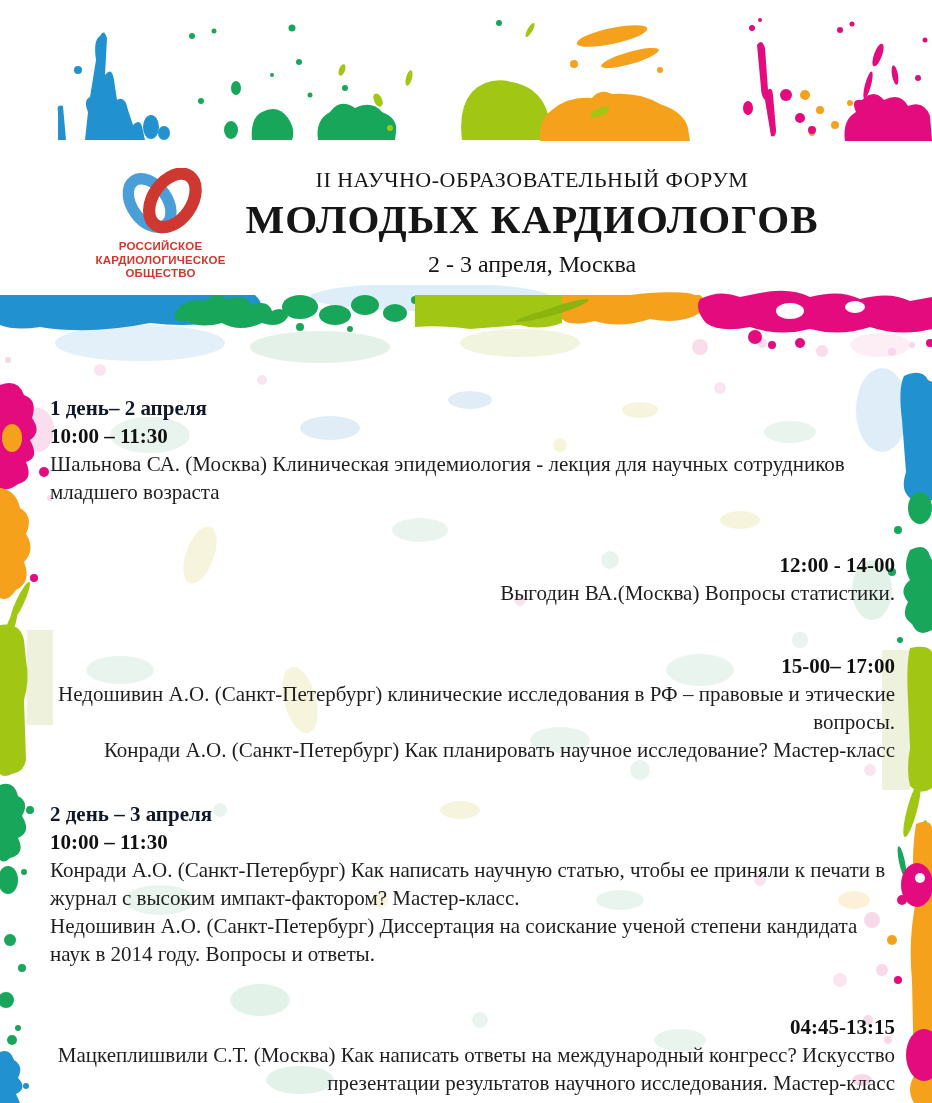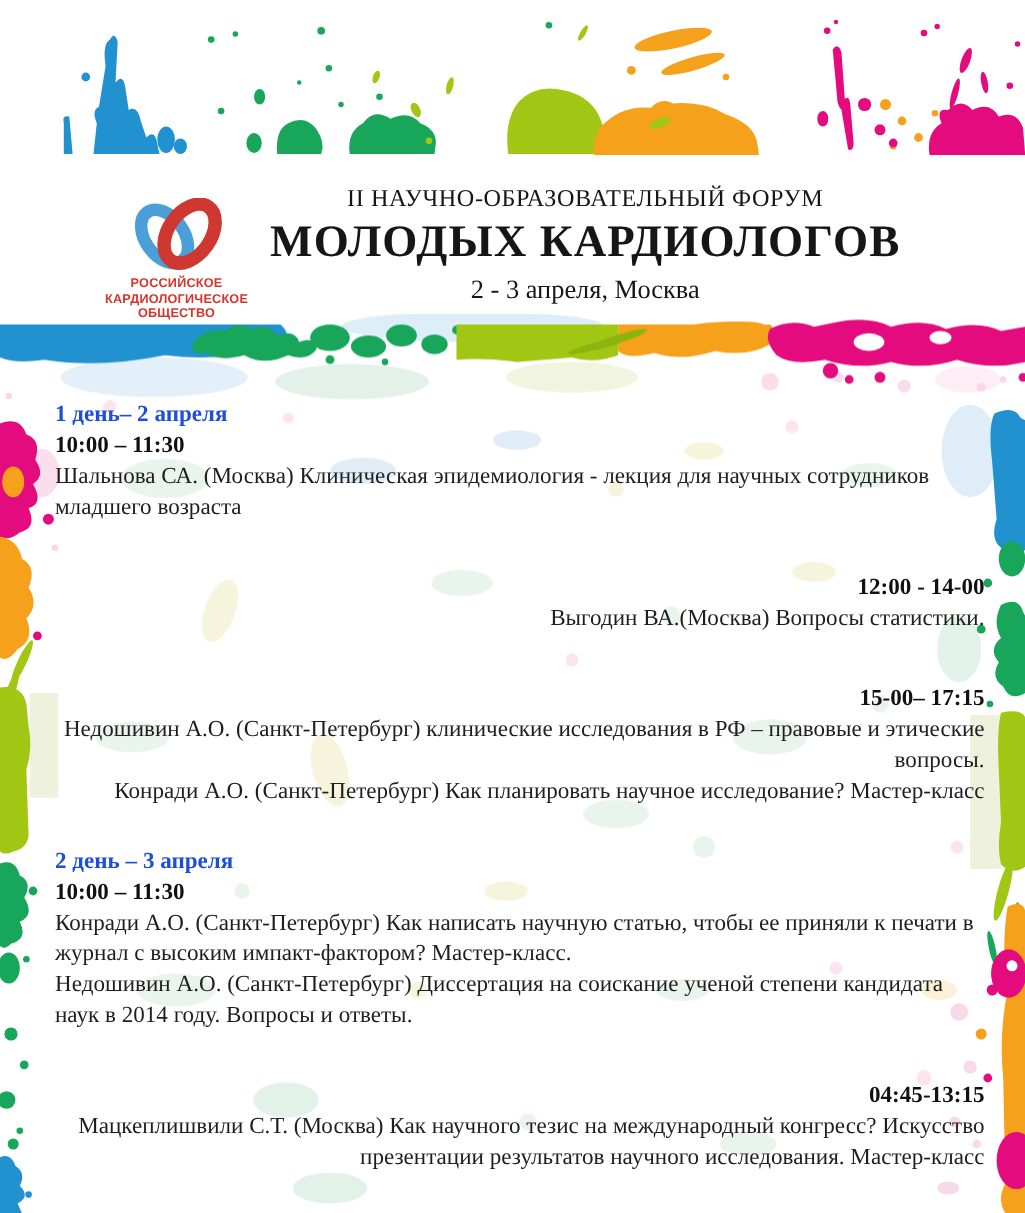--- a/index.html
+++ b/index.html
@@ -5,32 +5,32 @@
   html,body{margin:0;padding:0;background:#888;}
   .poster{
     position:relative;width:932px;height:1103px;background:#ffffff;
     overflow:hidden;margin:0 auto;
     font-family:"Liberation Serif", serif;
   }
   svg{display:block;}
   .abs{position:absolute;}
 
   
-  .logo-wrap{position:absolute;left:88px;top:180px;width:145px;text-align:center;z-index:3;}
+  .logo-wrap{position:absolute;left:88px;top:168px;width:145px;text-align:center;z-index:3;}
   .logo-text{margin-top:2px;font-family:"Liberation Sans",sans-serif;font-weight:bold;
     font-size:11.5px;line-height:13.5px;color:#d5352c;letter-spacing:.2px;}
   .title-wrap{position:absolute;left:208px;top:167px;width:648px;text-align:center;z-index:3;color:#161616;}
   .title-1{font-size:22px;font-weight:normal;letter-spacing:.5px;}
   .title-2{font-size:41px;font-weight:bold;letter-spacing:1px;margin-top:2px;}
   .subtitle{font-size:24px;margin-top:8px;}
 
   
   .schedule{position:absolute;left:50px;top:362px;width:845px;z-index:2;
     font-size:21px;line-height:28px;color:#1e1e1e;}
-  .day-label{font-weight:bold;color:#1d4ed8;}
+  .day-label{font-weight:bold;color:#0f172a;margin-top:32px;}
   .day-block + .day-block{margin-top:36px;}
   .session + .session{margin-top:45px;text-align:right;}
   .time{font-weight:bold;color:#111;}
 
   .z0{z-index:0;} .z1{z-index:1;}
 </style>
 </head>
 <body>
 
 <div class="poster">
@@ -267,32 +267,32 @@
         <div class="day-label">1 день– 2 апреля</div>
         <div class="session">
           <div class="time">10:00 – 11:30</div>
           <div class="line">Шальнова СА. (Москва) Клиническая эпидемиология - лекция для научных сотрудников младшего возраста</div>
         </div>
         <div class="session">
           <div class="time">12:00 -  14-00</div>
           <div class="line">Выгодин ВА.(Москва) Вопросы статистики.</div>
         </div>
         <div class="session">
-          <div class="time">15-00– 17:15</div>
+          <div class="time">15-00– 17:00</div>
           <div class="line">Недошивин А.О. (Санкт-Петербург) клинические исследования в РФ – правовые и этические вопросы.</div>
           <div class="line">Конради А.О. (Санкт-Петербург) Как планировать научное исследование? Мастер-класс</div>
         </div>
       </div>
       <div class="day-block">
         <div class="day-label">2 день – 3 апреля</div>
         <div class="session">
           <div class="time">10:00 – 11:30</div>
           <div class="line">Конради А.О. (Санкт-Петербург) Как написать научную статью, чтобы ее приняли к печати в журнал с высоким импакт-фактором?  Мастер-класс.</div>
           <div class="line">Недошивин А.О. (Санкт-Петербург) Диссертация на соискание ученой степени кандидата наук в 2014 году. Вопросы и ответы.</div>
         </div>
         <div class="session">
           <div class="time">04:45-13:15</div>
-          <div class="line">Мацкеплишвили С.Т. (Москва) Как научного тезис на международный конгресс? Искусство презентации результатов научного исследования. Мастер-класс</div>
+          <div class="line">Мацкеплишвили С.Т. (Москва) Как написать ответы на международный конгресс? Искусство презентации результатов научного исследования. Мастер-класс</div>
         </div>
       </div>
     </div>
 
 </div>
 
 </body></html>

